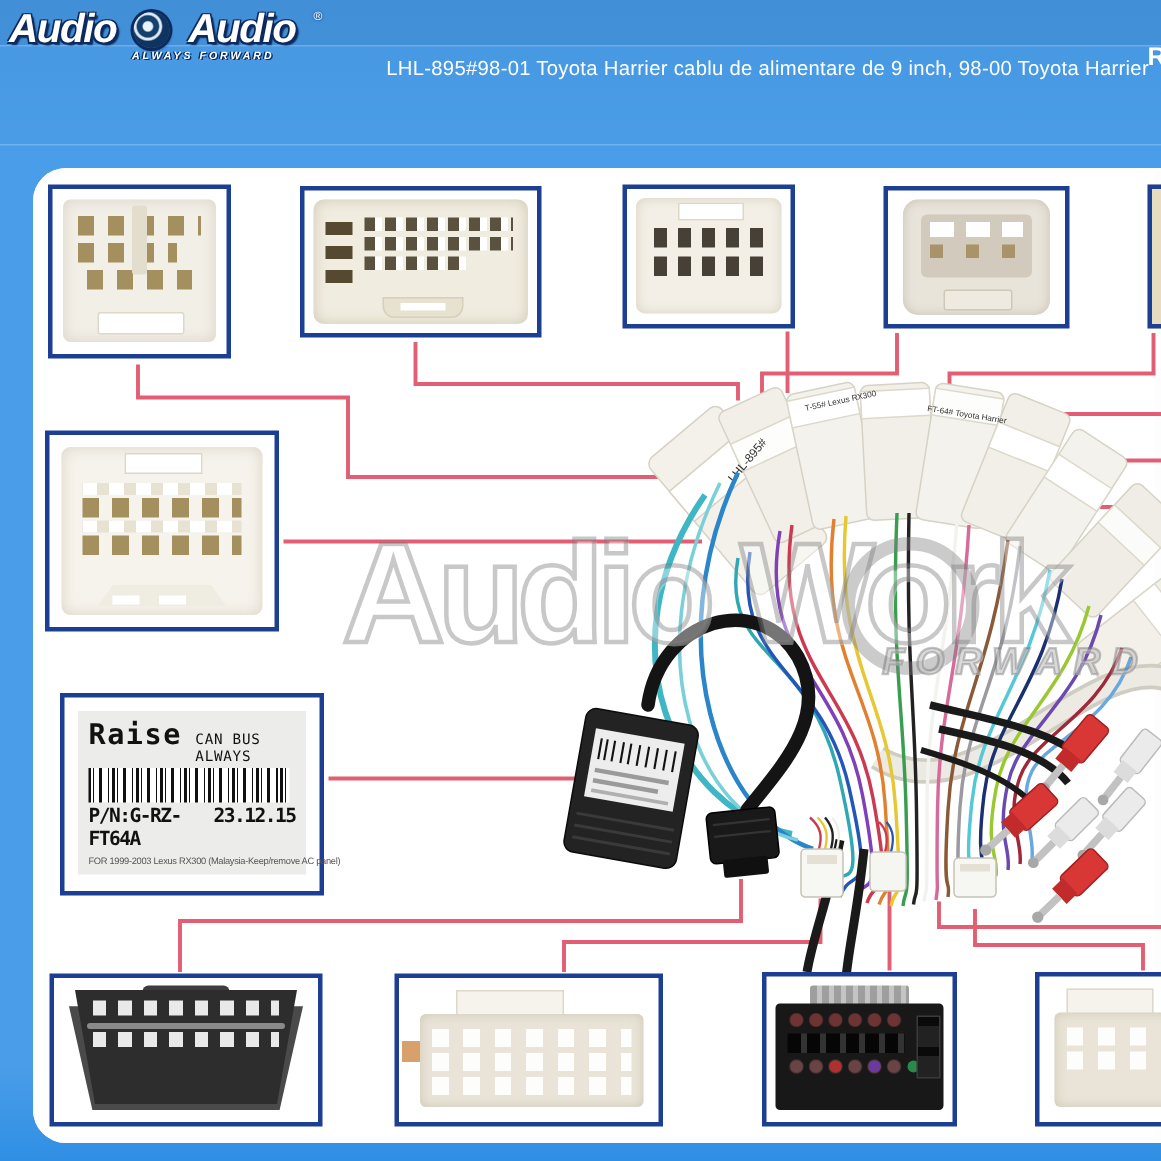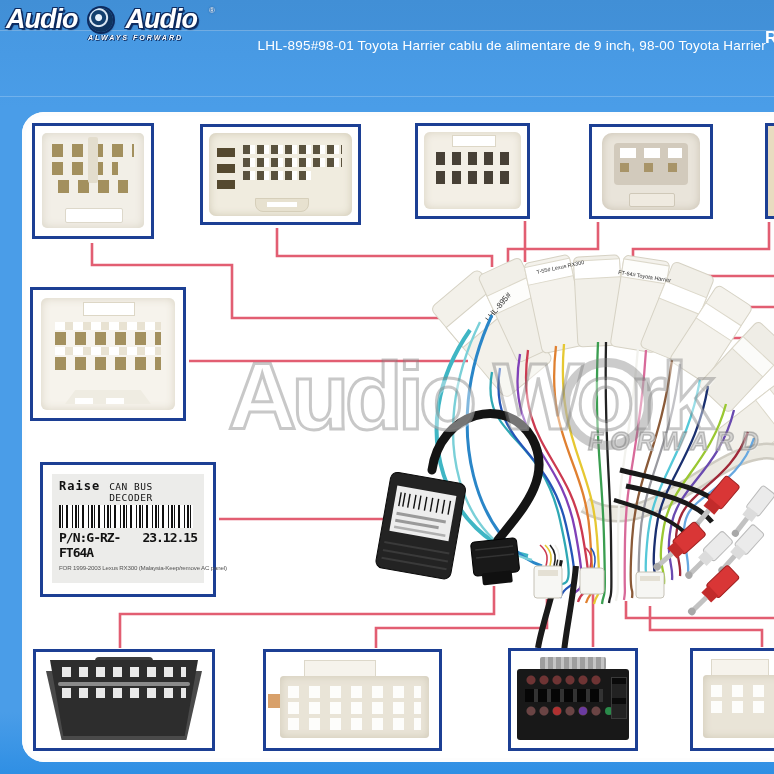--- a/index.html
+++ b/index.html
@@ -74,21 +74,21 @@
   .conn-plug .pins{height:9px;margin:5px 6px 0 6px;background:repeating-linear-gradient(90deg,#a89468 0 9px,rgba(0,0,0,0) 9px 24px);}
   .conn-plug .bslot{position:absolute;left:50%;bottom:3px;width:44px;height:12px;margin-left:-22px;background:#efeae0;border:1px solid #cfc8b8;border-radius:2px;}
   
   .conn-14{margin:8px;height:112px;background:#f6f3ec;border-radius:6px;box-shadow:inset 0 0 10px #dad4c4;position:relative;padding-top:24px;box-sizing:border-box;}
   .conn-14 .ttab{position:absolute;top:4px;left:50%;width:50px;height:12px;margin-left:-25px;background:#fff;border:1px solid #ddd7c6;}
   .conn-14 .btrap{position:absolute;bottom:6px;left:50%;width:86px;height:14px;margin-left:-43px;background:#efece2;clip-path:polygon(0 100%,12% 0,88% 0,100% 100%);}
   .conn-14 .btrap i{display:inline-block;width:18px;height:6px;background:#fff;margin:4px 3px 0 10px;}
   
   .raise{margin:9px;height:109px;background:#ececea;padding:5px 7px;box-sizing:border-box;color:#111;}
   .raise .l1{display:flex;align-items:baseline;gap:9px;}
-  .raise .brand{font-size:12px;font-weight:bold;letter-spacing:1px;font-family:"DejaVu Sans Mono",monospace;}
+  .raise .brand{font-size:19px;font-weight:bold;letter-spacing:1px;font-family:"DejaVu Sans Mono",monospace;}
   .raise .prod{font-size:9.5px;letter-spacing:0.5px;font-family:"DejaVu Sans Mono",monospace;}
   .raise .barcode{height:23px;margin:2px 0 2px 0;width:97%;
     background:repeating-linear-gradient(90deg,#101010 0 2px,#fff 2px 3px,#101010 3px 4px,#fff 4px 7px,#101010 7px 9px,#fff 9px 13px,#101010 13px 14px,#fff 14px 16px);}
   .raise .l2{display:flex;gap:14px;font-size:13px;font-weight:bold;font-family:"DejaVu Sans Mono",monospace;letter-spacing:-1px;}
   .raise .l3{display:flex;gap:8px;font-size:7.8px;margin-top:4px;font-family:"DejaVu Sans Mono",monospace;}
   .raise .l4{font-size:6.2px;color:#555;margin-top:4px;white-space:nowrap;letter-spacing:-0.2px;}
   
   .obd{position:relative;height:100%;}
   .obd .tab{position:absolute;top:5px;left:50%;width:58px;height:16px;margin-left:-29px;background:#3d3d3d;border-radius:4px;}
   .obd .body{position:absolute;top:16px;left:10px;right:10px;bottom:8px;background:#4a4a4a;clip-path:polygon(0 4%,100% 4%,90% 100%,10% 100%);}
@@ -376,21 +376,21 @@
     <div class="pinrow tanpins" style="margin:2px 14px;"></div>
     <div class="pinrow whiteslots" style="margin:2px 14px;height:8px;background-color:#e8e2d2;"></div>
     <div class="pinrow tanpins" style="margin:2px 14px;"></div>
     <div class="btrap"><i></i><i></i></div>
   </div>
 </div>
 <div class="cbox b7">
   <div class="raise">
     <div class="l1">
       <span class="brand">Raise</span>
-      <span class="prod">CAN BUS DECODER</span>
+      <span class="prod">CAN BUS ALWAYS</span>
     </div>
     <div class="barcode"></div>
     <div class="l2">
       <span>P/N:G-RZ-FT64A</span>
       <span>23.12.15</span>
     </div>
     <div class="l4">FOR 1999-2003 Lexus RX300 (Malaysia-Keep/remove AC panel)</div>
   </div>
 </div>
 <div class="cbox b8">

